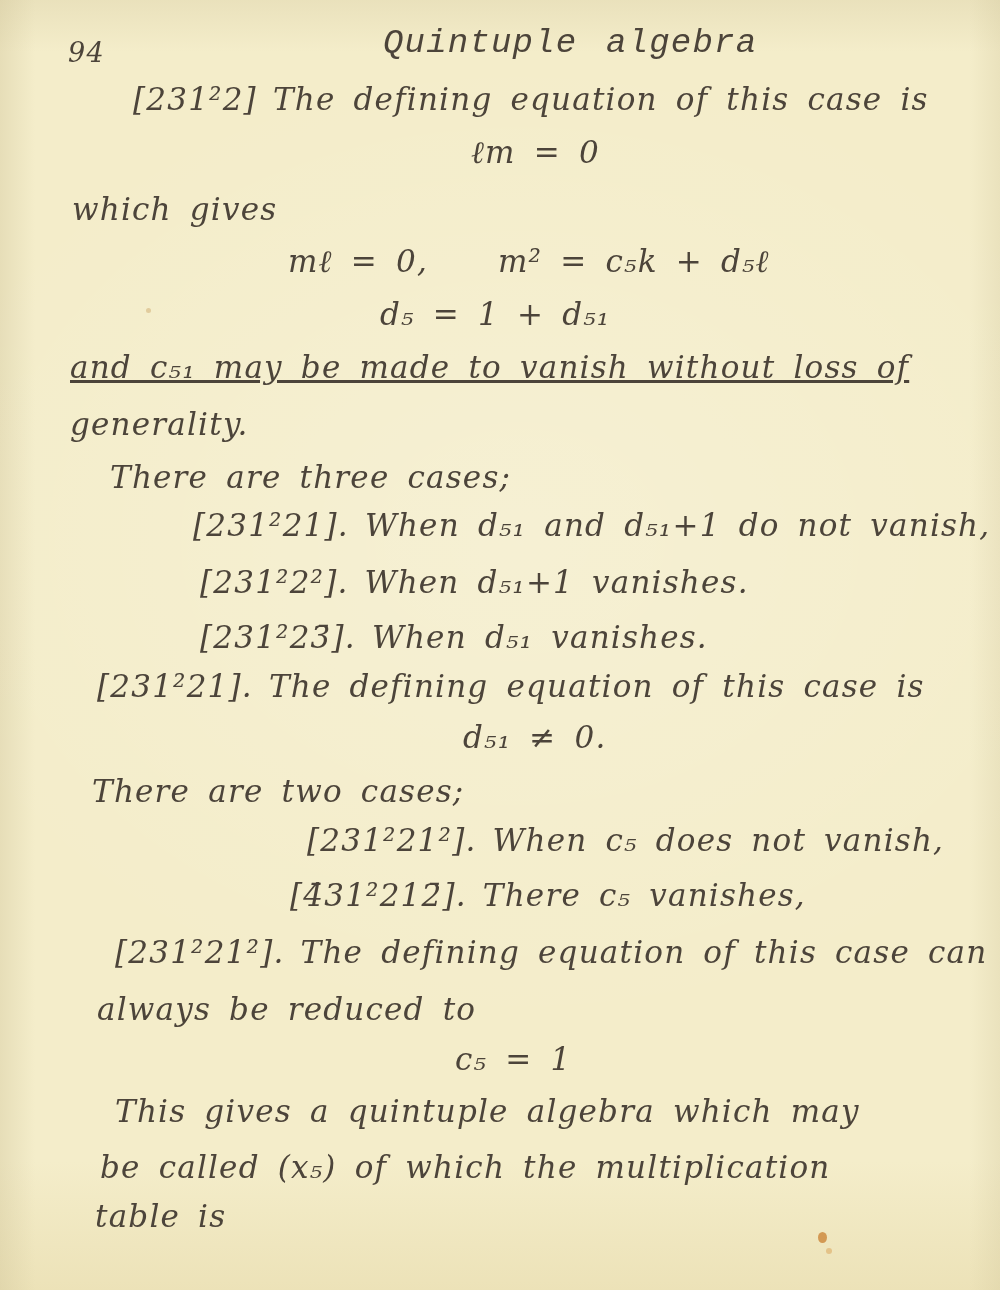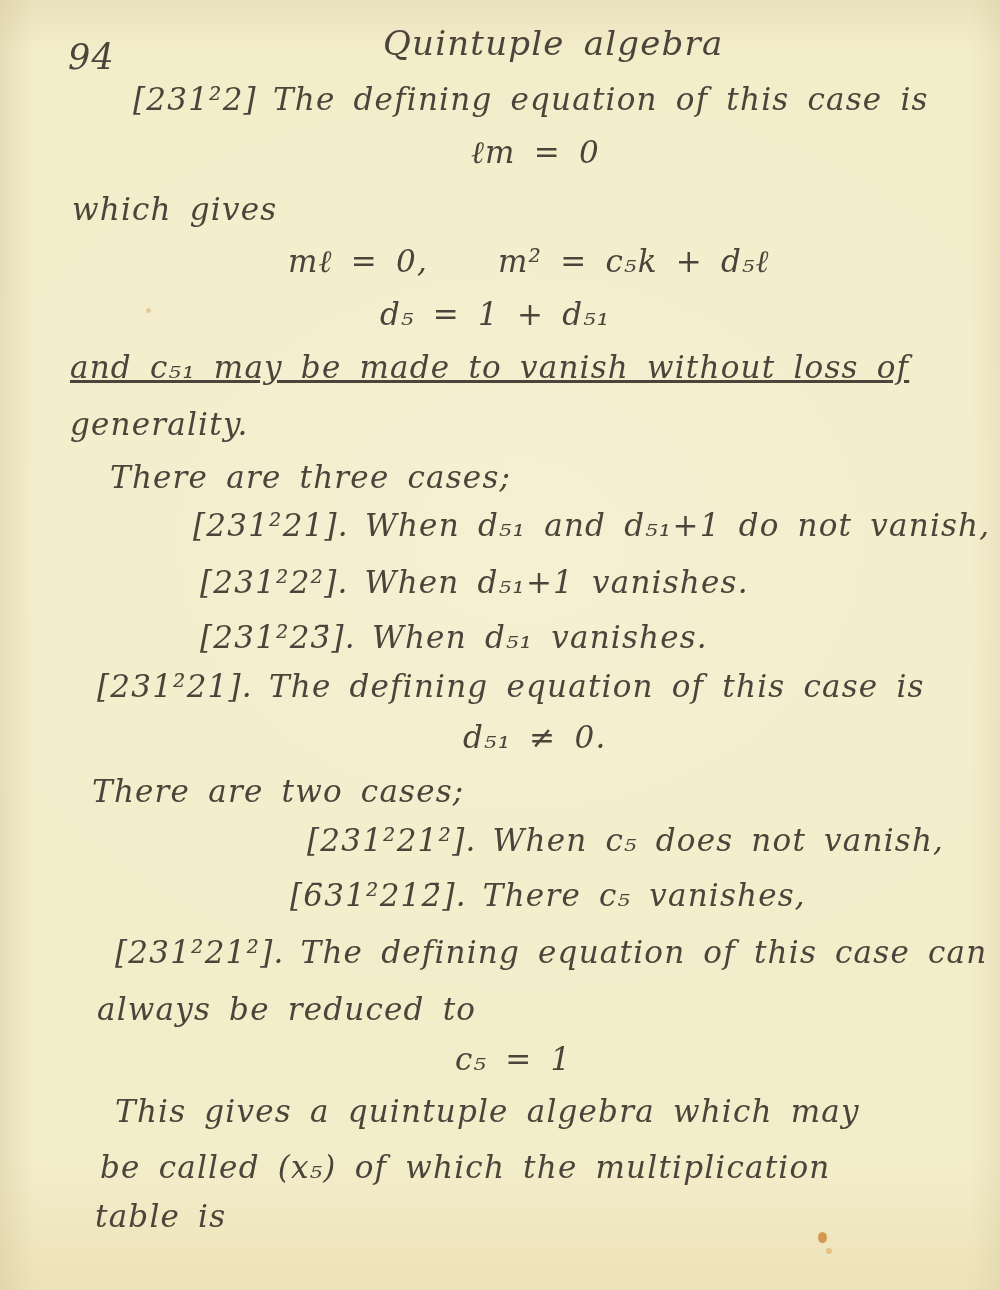--- a/index.html
+++ b/index.html
@@ -22,42 +22,42 @@
 
   .line {
     position: absolute;
     white-space: nowrap;
     font-size: 31px;
     letter-spacing: 1.2px;
     word-spacing: 7px;
     line-height: 1.25;
   }
 
-  .page-number { font-size: 35px; }
+  .page-number { font-size: 27px; }
   .title { font-size: 34px; }
 
   .case-label { margin-right: 16px; }
   .eq-gap { margin-left: 70px; }
 
   .speck {
     position: absolute;
     border-radius: 50%;
   }
   .speck-a { width: 9px; height: 11px; background: rgba(201,127,47,0.75); }
   .speck-b { width: 6px; height: 6px; background: rgba(214,152,70,0.45); }
   .speck-c { width: 5px; height: 5px; background: rgba(190,140,70,0.35); }
 </style>
 </head>
 <body>
 
 <div class="page">
 
   <div class="line page-number" style="left:68px; top:36px;">94</div>
 
-  <div class="line title" style="left:383px; top:22px;">Quintuple algebra</div>
+  <div class="line title" style="left:383px; top:22px;font-family:Liberation Mono, monospace;">Quintuple algebra</div>
 
   <div class="line" style="left:133px; top:80px;">
     <span class="case-label">[231²2]</span><span>The defining equation of this case is</span>
   </div>
 
   <div class="line" style="left:471px; top:133px;">ℓm = 0</div>
 
   <div class="line" style="left:72px; top:190px;">which gives</div>
 
   <div class="line" style="left:288px; top:242px;">
@@ -90,21 +90,21 @@
 
   <div class="line" style="left:463px; top:718px;">d₅₁ ≠ 0.</div>
 
   <div class="line" style="left:92px; top:772px;">There are two cases;</div>
 
   <div class="line" style="left:307px; top:821px;">
     <span class="case-label">[231²21²].</span><span>When c₅ does not vanish,</span>
   </div>
 
   <div class="line" style="left:290px; top:876px;">
-    <span class="case-label">[6̄31²212̄].</span><span>There c₅ vanishes,</span>
+    <span class="case-label">[4̄31²212̄].</span><span>There c₅ vanishes,</span>
   </div>
 
   <div class="line" style="left:115px; top:933px;">
     <span class="case-label">[231²21²].</span><span>The defining equation of this case can</span>
   </div>
 
   <div class="line" style="left:97px; top:990px;">always be reduced to</div>
 
   <div class="line" style="left:455px; top:1040px;">c₅ = 1</div>
 

